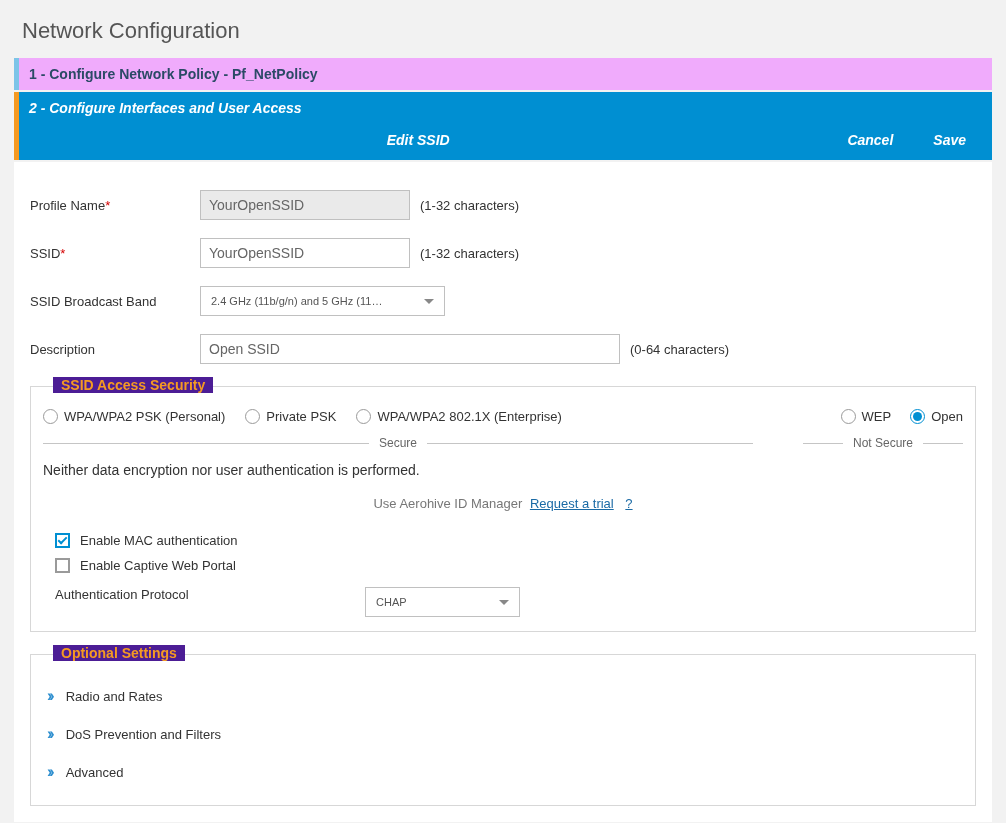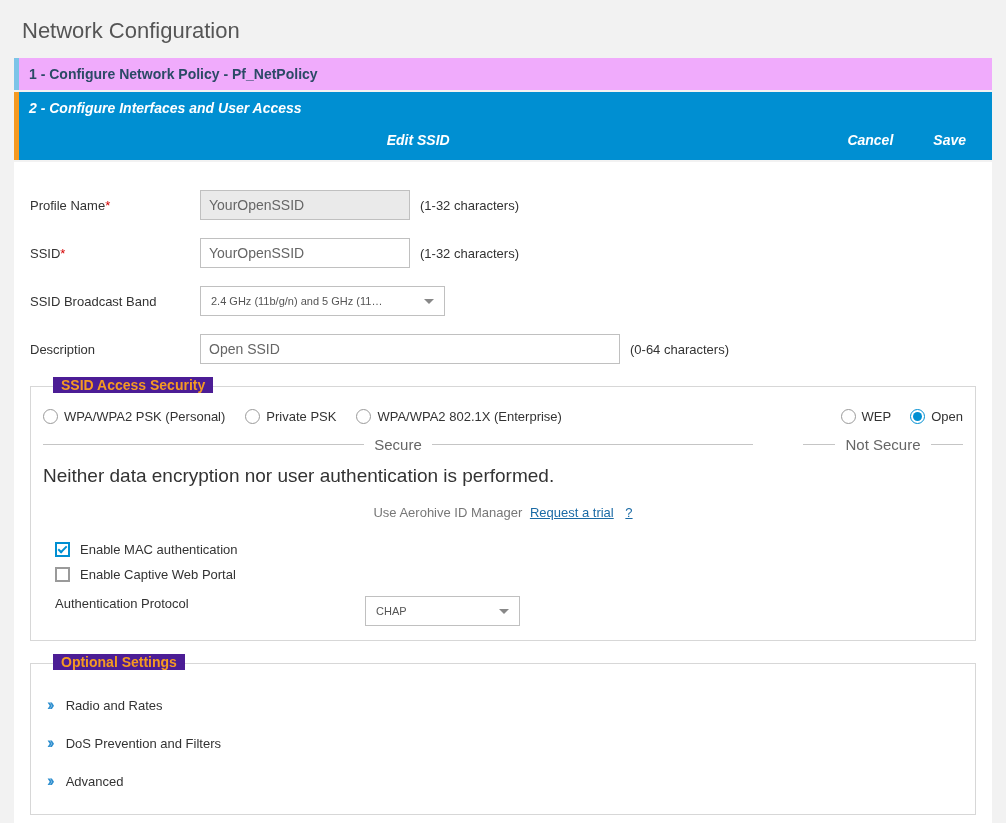--- a/index.html
+++ b/index.html
@@ -143,25 +143,25 @@
     width: 9px; height: 9px; border-radius: 50%;
     background: #008fd2;
   }
   .hr-label {
     display: flex;
     align-items: center;
     gap: 10px;
     margin: 6px 0 12px 0;
   }
   .hr-label .line { flex: 1; height: 1px; background: #c5c5c5; }
-  .hr-label .txt { font-size: 15px; color: #666; }
+  .hr-label .txt { font-size: 12px; color: #666; }
   .sec-bars { display: flex; justify-content: space-between; }
   .sec-bars .left { flex: 1; }
   .sec-bars .right { width: 160px; }
-  .sec-msg { font-size: 19px; color: #333; margin-bottom: 18px; }
+  .sec-msg { font-size: 14px; color: #333; margin-bottom: 18px; }
   .id-mgr { text-align: center; font-size: 13px; color: #777; margin-bottom: 22px; }
   .id-mgr a { color: #1a6aa5; text-decoration: underline; cursor: pointer; margin-left: 4px;}
   .id-mgr .q { color: #1a6aa5; margin-left: 8px; cursor: pointer; text-decoration: underline;}
   .check-row { display: flex; align-items: center; gap: 10px; margin-bottom: 10px; margin-left: 12px;}
   .checkbox {
     width: 15px; height: 15px;
     border: 2px solid #9a9a9a;
     display: inline-flex; align-items: center; justify-content: center;
     cursor: pointer;
     background:#fff;

